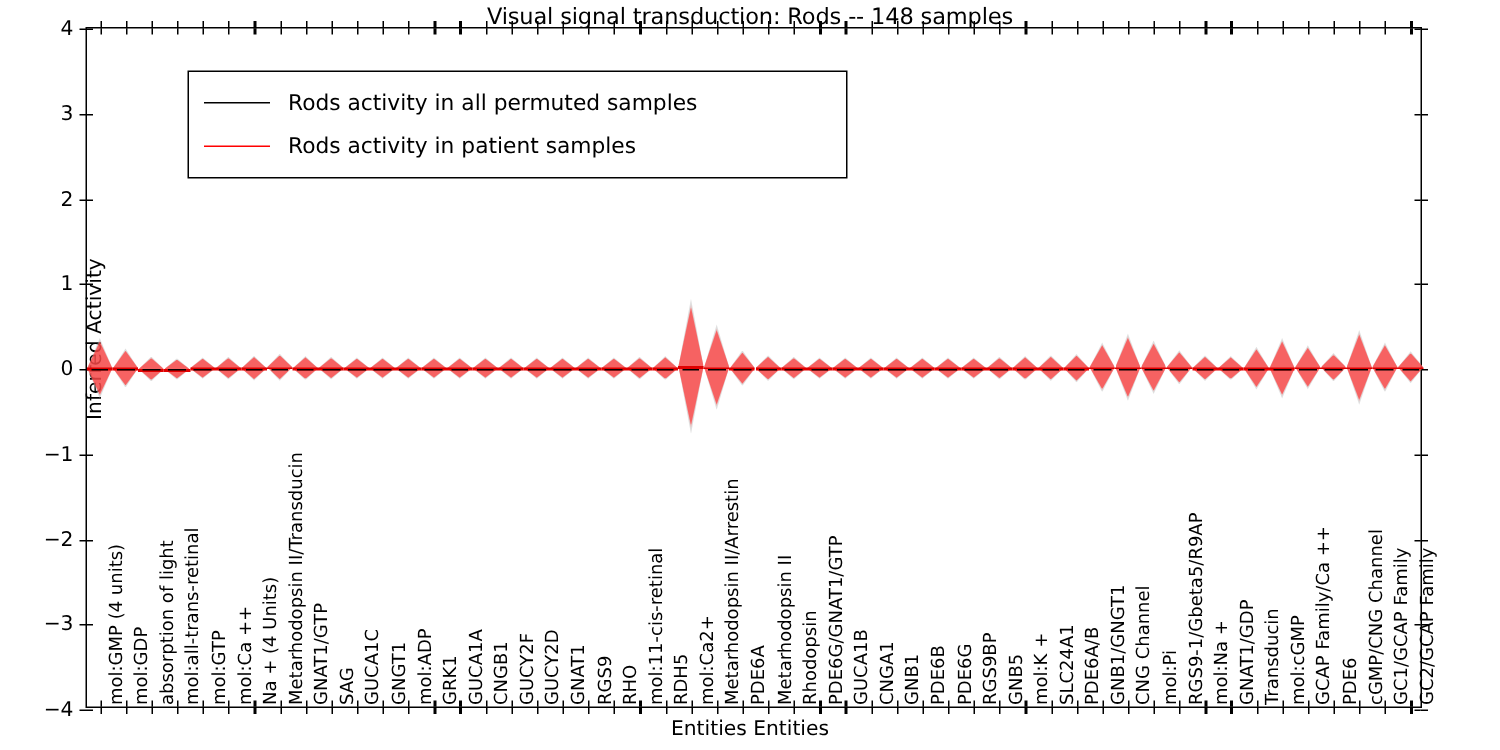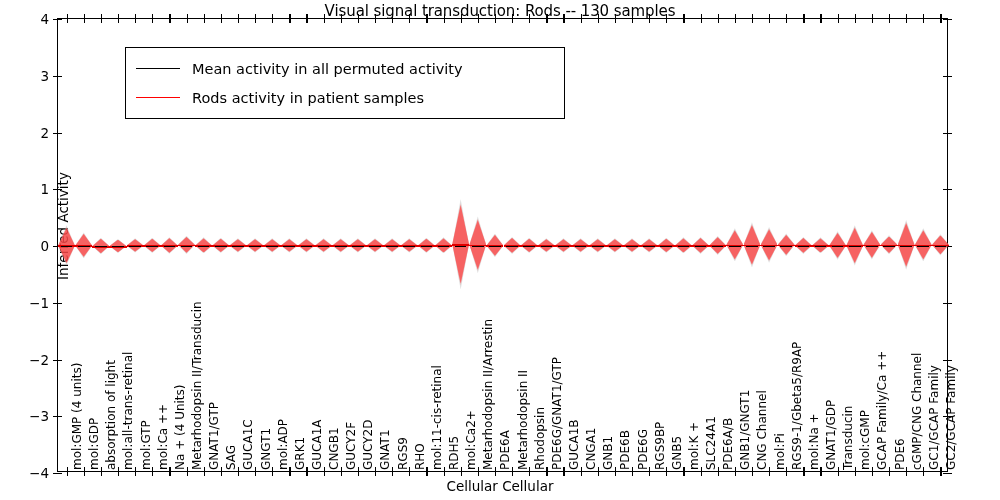--- a/index.html
+++ b/index.html
@@ -88,21 +88,21 @@
   .legrow{display:flex;align-items:center;height:29px;}
   .legline{width:44px;height:0;border-top:1.6px solid #000;margin-right:12px;}
   .legline.red{border-top-color:#ff0000;}
   .legtext{font-size:14.5px;color:#000;white-space:nowrap;}
 </style>
 </head>
 <body>
 
 <div id="fig">
 
-  <div id="title">Visual signal transduction: Rods -- 130 samples</div>
+  <div id="title">Visual signal transduction: Rods -- 148 samples</div>
 
   <div id="axes">
     <div id="ylabel">Inferred Activity</div>
     <div id="yticks-layer">
         <div class="ytick" style="top: 454px;"></div>
         <div class="ytick-in" style="top: 454px;"></div>
         <div class="ytick-r" style="top: 454px;"></div>
         <div class="ytick-r-in" style="top: 454px;"></div>
         <div class="ytlabel" style="top: 454px;">−4</div>
         <div class="ytick" style="top: 397.25px;"></div>
@@ -879,23 +879,23 @@
         <div class="catlab" style="left: 818.394px; top: 451px;">GCAP Family/Ca ++</div>
         <div class="catlab" style="left: 835.529px; top: 451px;">PDE6</div>
         <div class="catlab" style="left: 852.663px; top: 451px;">cGMP/CNG Channel</div>
         <div class="catlab" style="left: 869.798px; top: 451px;">GC1/GCAP Family</div>
         <div class="catlab" style="left: 886.933px; top: 451px;">GC2/GCAP Family</div>
       </div>
 
     <div id="legend">
       <div class="legrow">
         <span class="legline"></span>
-        <span class="legtext">Mean activity in all permuted activity</span>
+        <span class="legtext">Rods activity in all permuted samples</span>
       </div>
       <div class="legrow">
         <span class="legline red"></span>
         <span class="legtext">Rods activity in patient samples</span>
       </div>
     </div>
   </div>
 
-  <div id="xlabel">Cellular Cellular</div>
+  <div id="xlabel">Entities Entities</div>
 </div>
 
 </body></html>

